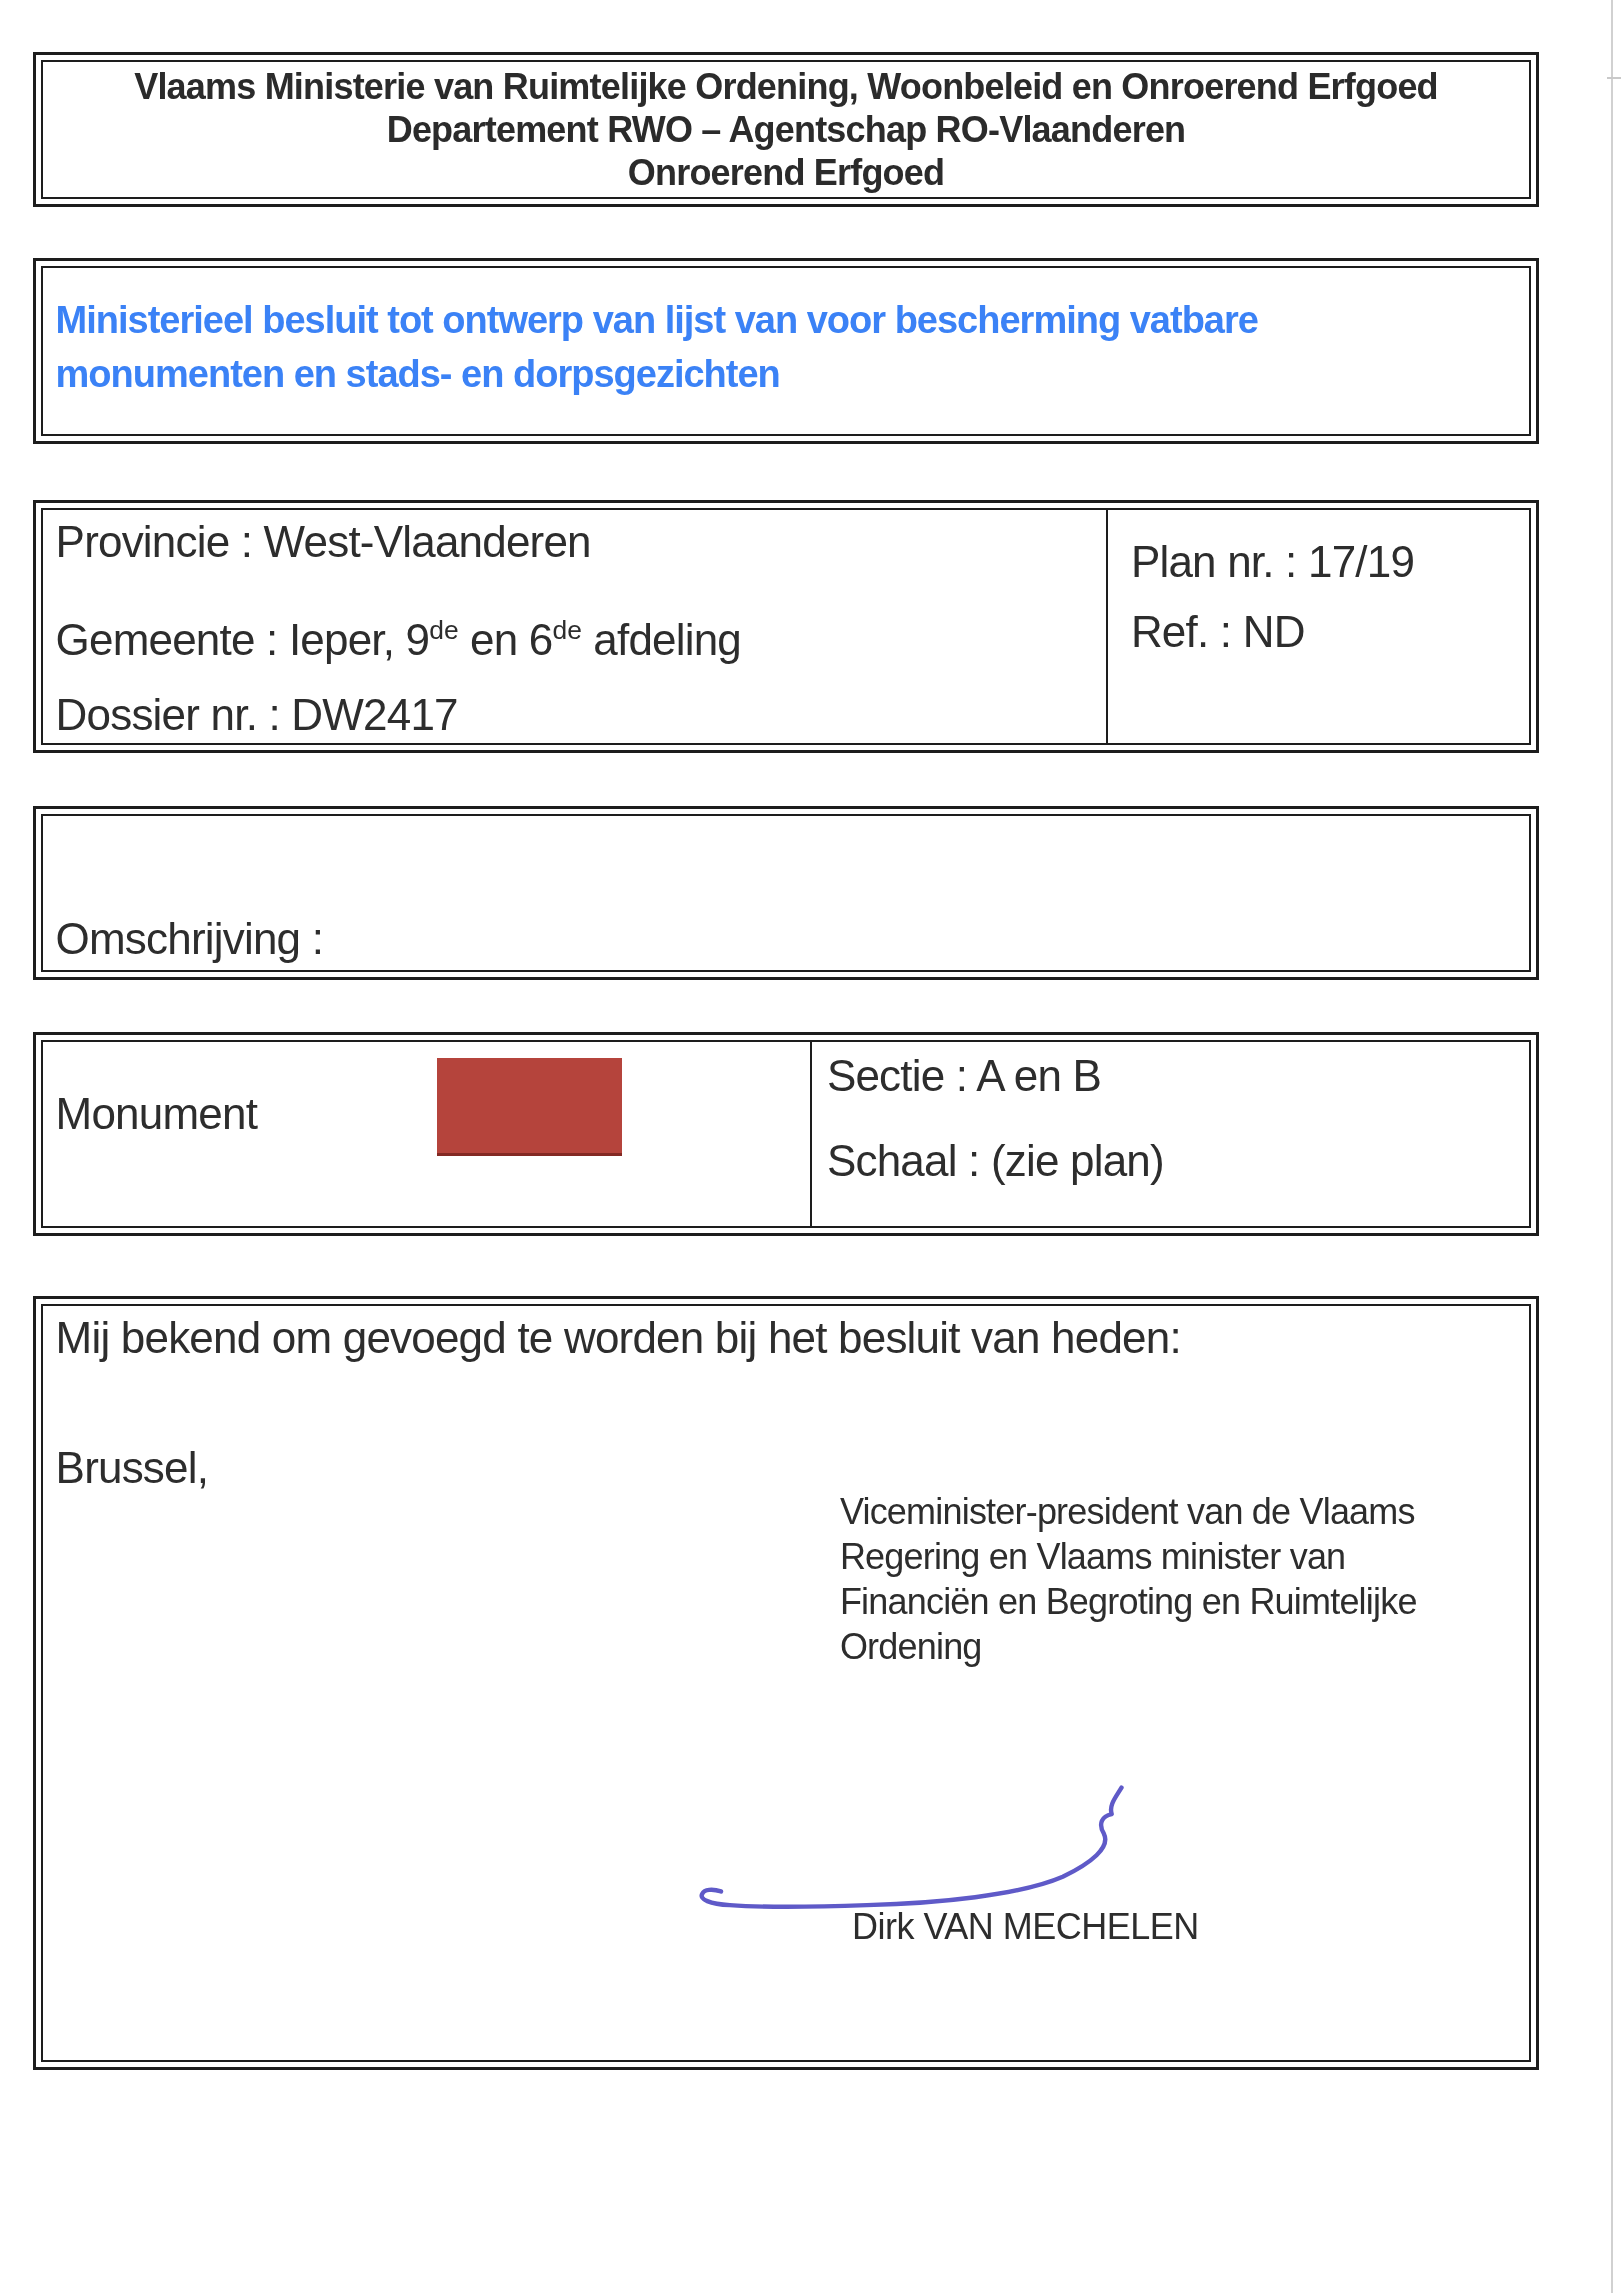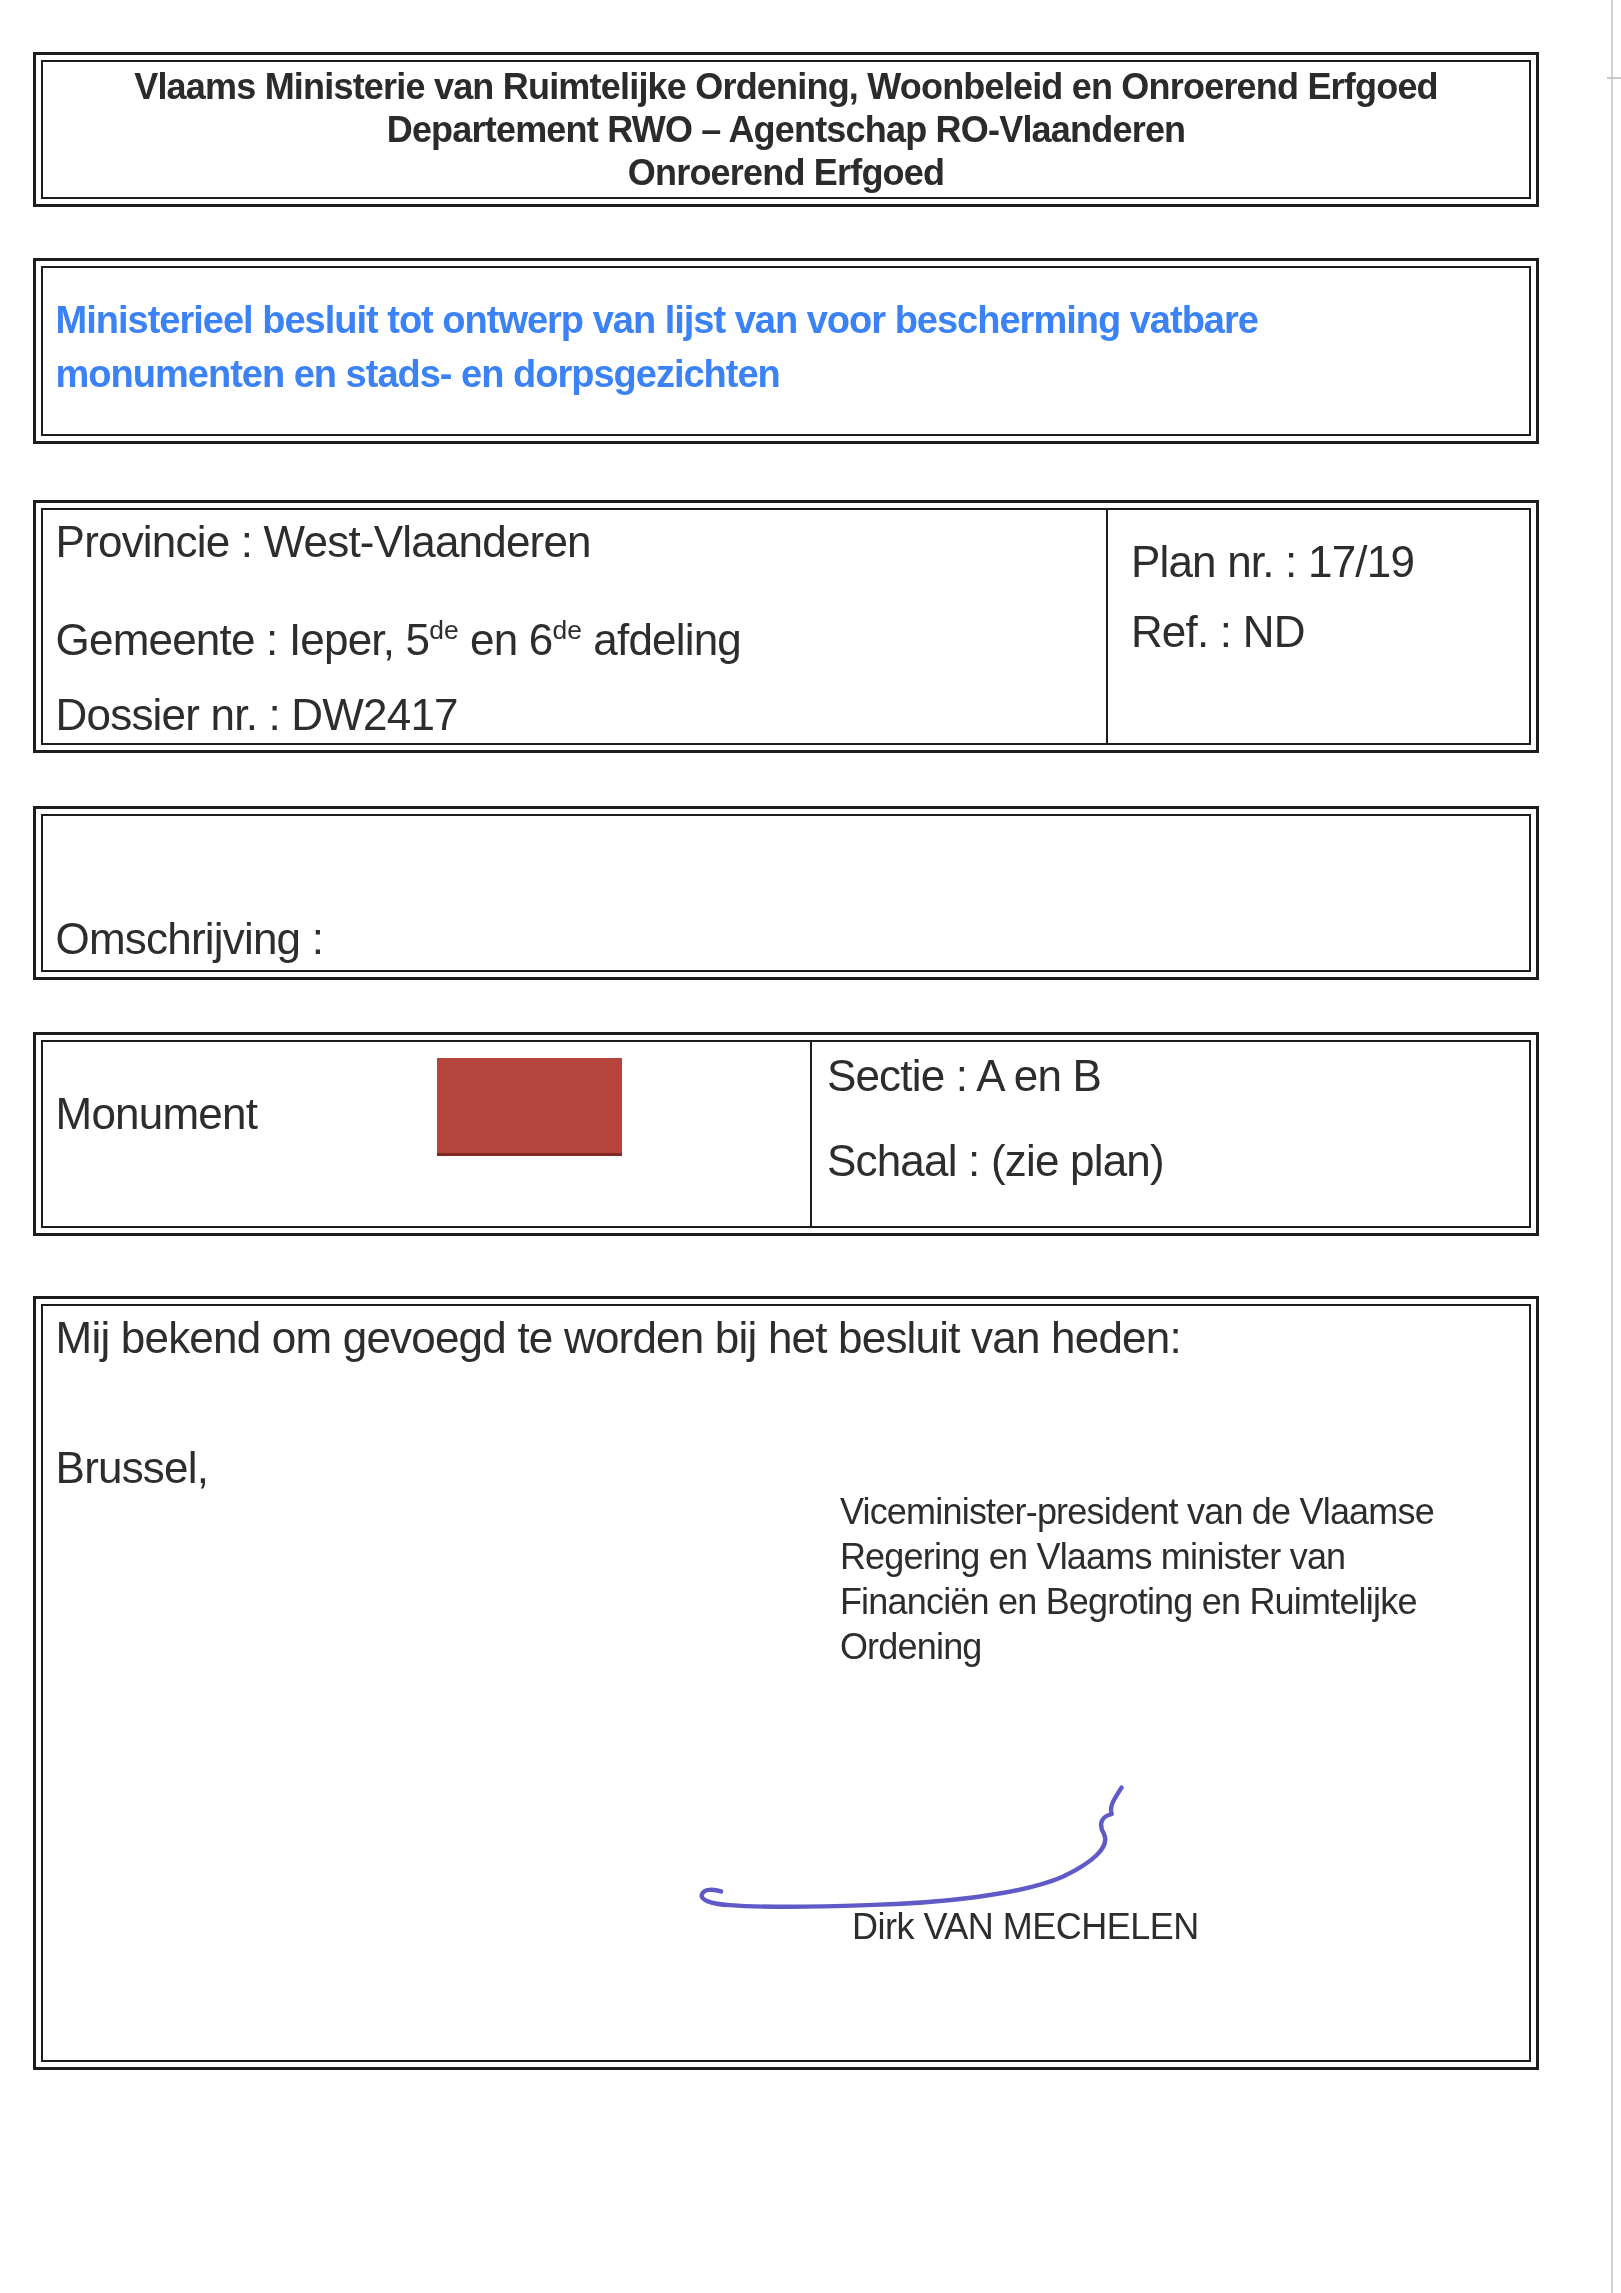--- a/index.html
+++ b/index.html
@@ -101,21 +101,21 @@
         <div>Ministerieel besluit tot ontwerp van lijst van voor bescherming vatbare</div>
         <div>monumenten en stads- en dorpsgezichten</div>
       </div>
     </div>
   </div>
 
   <div class="dbox box-case">
     <div class="inner">
       <div class="vdivider" style="left:1063px;"></div>
       <div class="body-line" style="left:12.7px;top:9.8px;">Provincie : West-Vlaanderen</div>
-      <div class="body-line" style="left:12.7px;top:98px;"><span>Gemeente : Ieper, 5</span><sup class="deg">de</sup><span> en 6</span><sup class="deg">de</sup><span> afdeling</span></div>
+      <div class="body-line" style="left:12.7px;top:98px;"><span>Gemeente : Ieper, 9</span><sup class="deg">de</sup><span> en 6</span><sup class="deg">de</sup><span> afdeling</span></div>
       <div class="body-line" style="left:12.7px;top:183px;">Dossier nr. : DW2417</div>
       <div class="body-line" style="left:1088px;top:30px;">Plan nr. : 17/19</div>
       <div class="body-line" style="left:1088px;top:100px;">Ref. : ND</div>
     </div>
   </div>
 
   <div class="dbox box-desc">
     <div class="inner">
       <div class="body-line" style="left:12.7px;top:12.7px;">
         <div>Omschrijving :</div>
@@ -132,21 +132,21 @@
       <div class="body-line" style="left:784px;top:11.8px;">Sectie : A en B</div>
       <div class="body-line" style="left:784px;top:97px;">Schaal : (zie plan)</div>
     </div>
   </div>
 
   <div class="dbox box-sign">
     <div class="inner">
       <div class="body-line" style="left:12.7px;top:9.8px;">Mij bekend om gevoegd te worden bij het besluit van heden:</div>
       <div class="body-line" style="left:12.7px;top:140px;">Brussel,</div>
       <div class="minister-block">
-        <div>Viceminister-president van de Vlaamse</div>
+        <div>Viceminister-president van de Vlaams</div>
         <div>Regering en Vlaams minister van</div>
         <div>Financiën en Begroting en Ruimtelijke</div>
         <div>Ordening</div>
       </div>
       <svg class="sig-svg" viewBox="0 0 480 160">
         <path d="M 456 24
                  C 450 34 443 42 446 51
                  C 436 53 432 61 438 71
                  C 445 85 425 101 396 115
                  C 352 134 268 142 196 144

